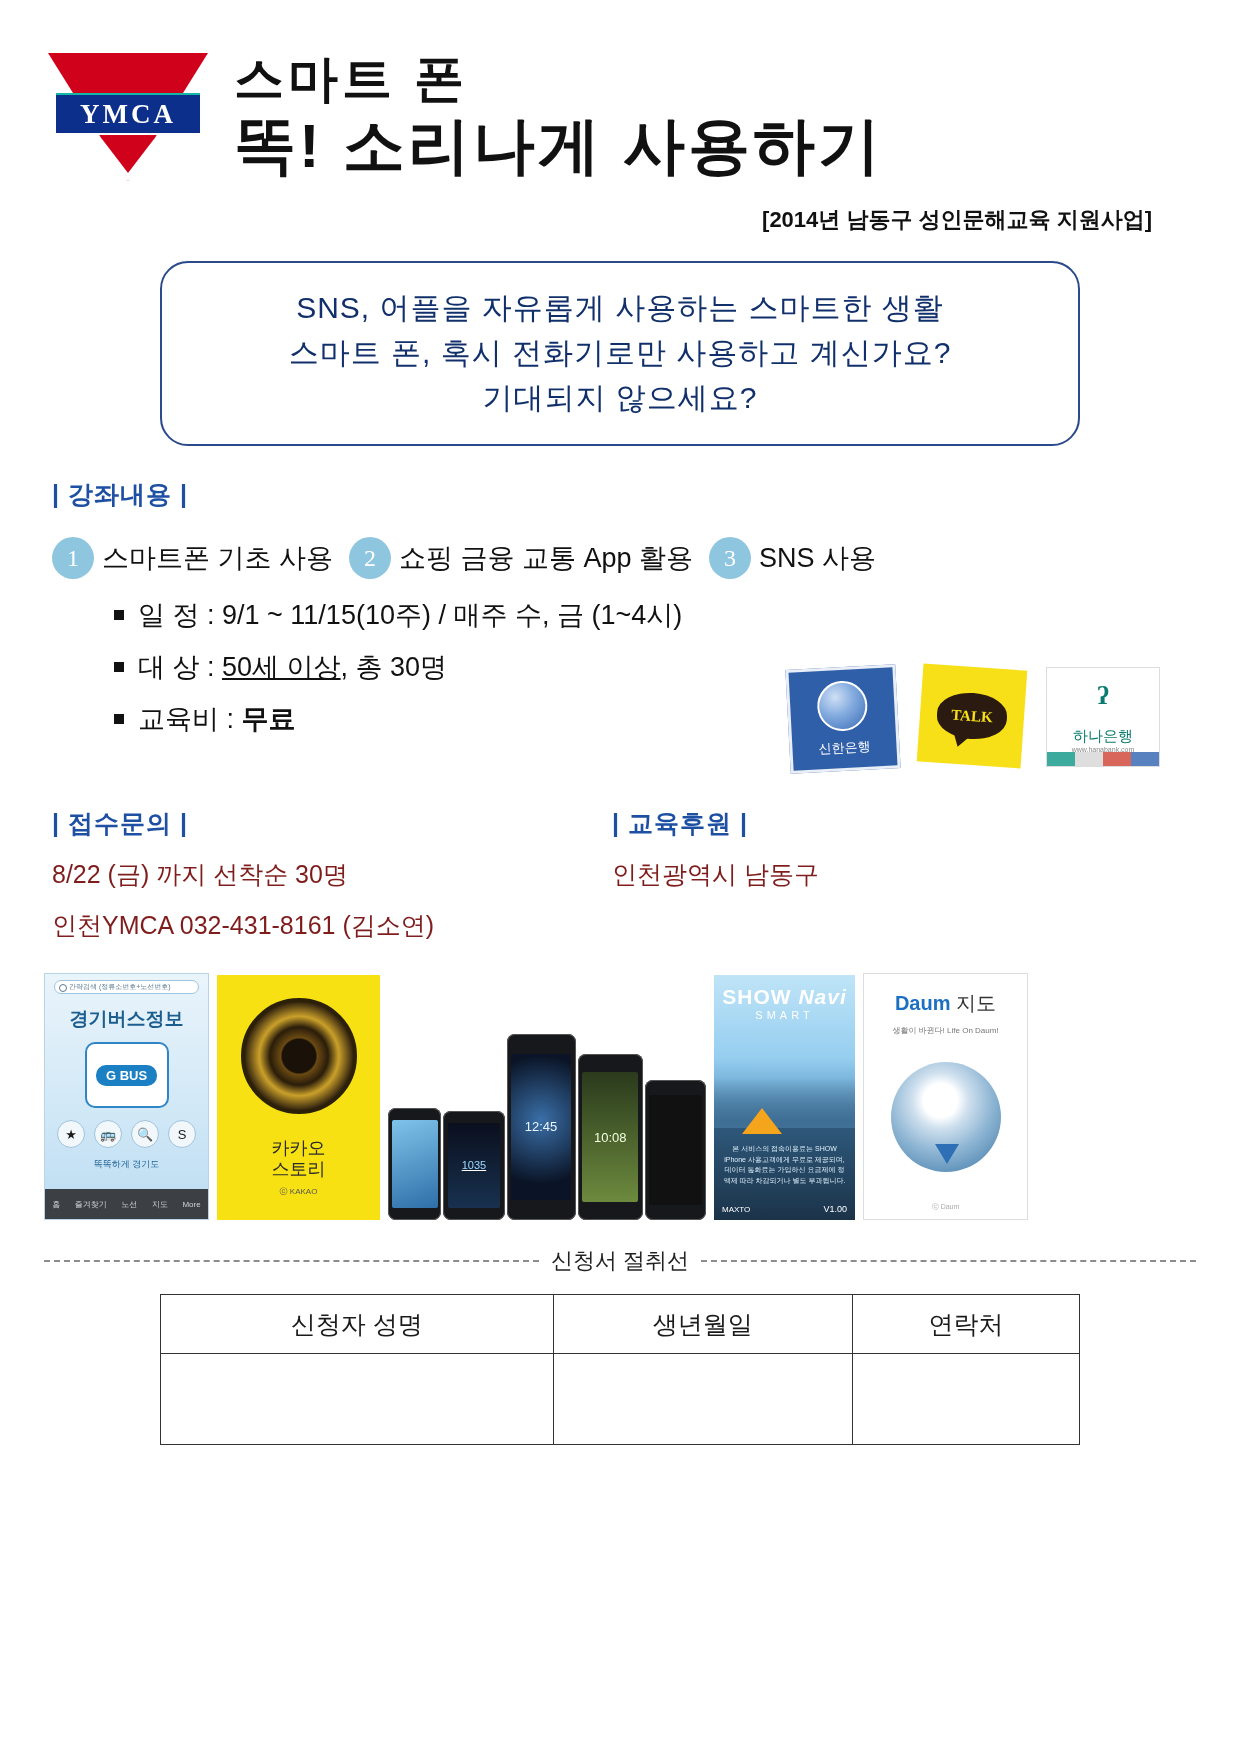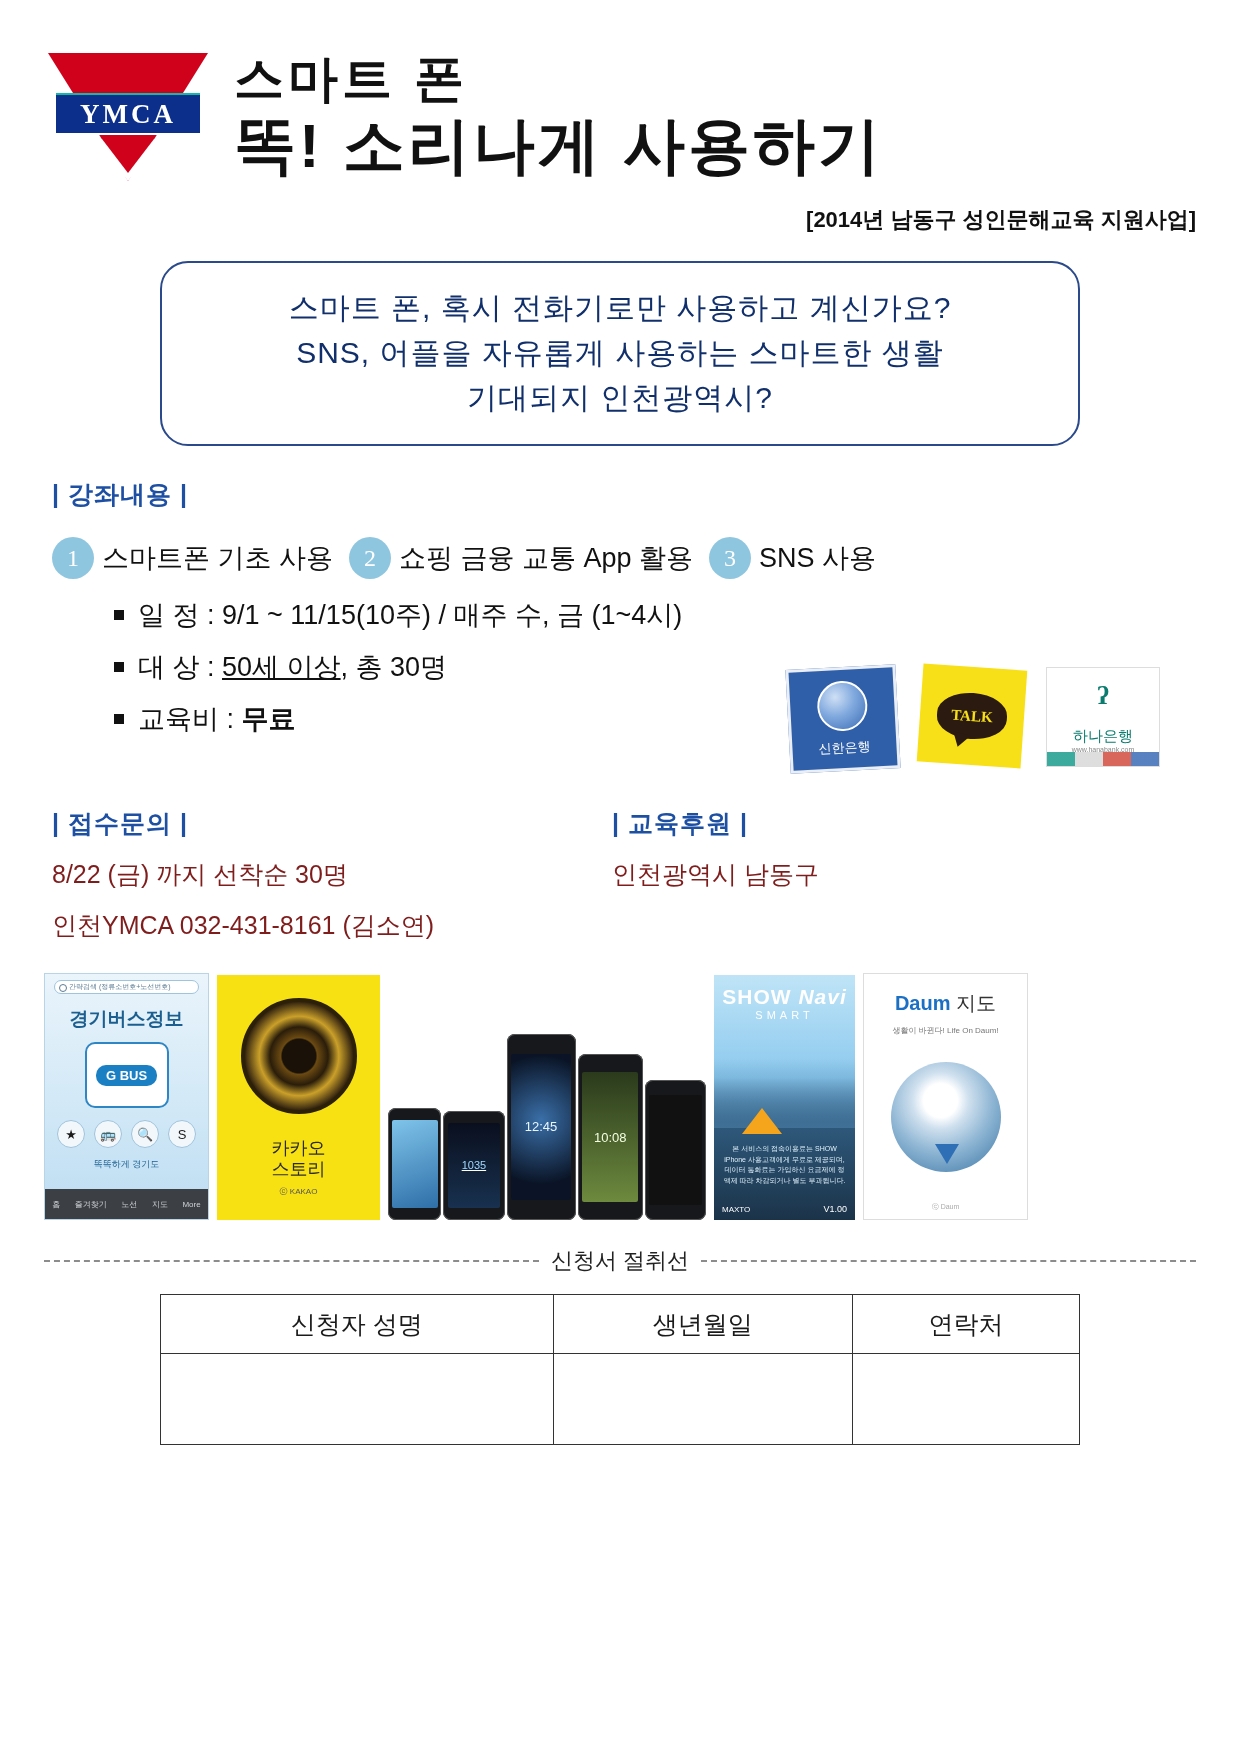--- a/index.html
+++ b/index.html
@@ -98,21 +98,21 @@
     font-size: 62px;
     font-weight: bold;
     letter-spacing: 3px;
     color: #111111;
     line-height: 1.1;
     margin-top: 6px;
   }
 
   .subtitle-row {
     text-align: right;
-    padding-right: 44px;
+    padding-right: 88px;
     margin-top: 22px;
   }
   .subtitle {
     font-size: 22px;
     font-weight: bold;
     color: #111111;
   }
 
   
   .callout {
@@ -516,23 +516,23 @@
       <div class="title-line1">스마트 폰</div>
       <div class="title-line2">똑! 소리나게 사용하기</div>
     </div>
   </div>
 
   <div class="subtitle-row">
     <span class="subtitle">[2014년 남동구 성인문해교육 지원사업]</span>
   </div>
 
   <div class="callout">
+    <p>SNS, 어플을 자유롭게 사용하는 스마트한 생활</p>
     <p>스마트 폰,  혹시 전화기로만 사용하고 계신가요?</p>
-    <p>SNS, 어플을 자유롭게 사용하는 스마트한 생활</p>
-    <p>기대되지 인천광역시?</p>
+    <p>기대되지 않으세요?</p>
   </div>
 
   <div class="content">
 
     <div class="sec-course">
       <div class="sec-head">| 강좌내용 |</div>
 
       <div class="numbers-row">
         <div class="num-circle">1</div>
         <div class="num-label">스마트폰 기초 사용</div>

